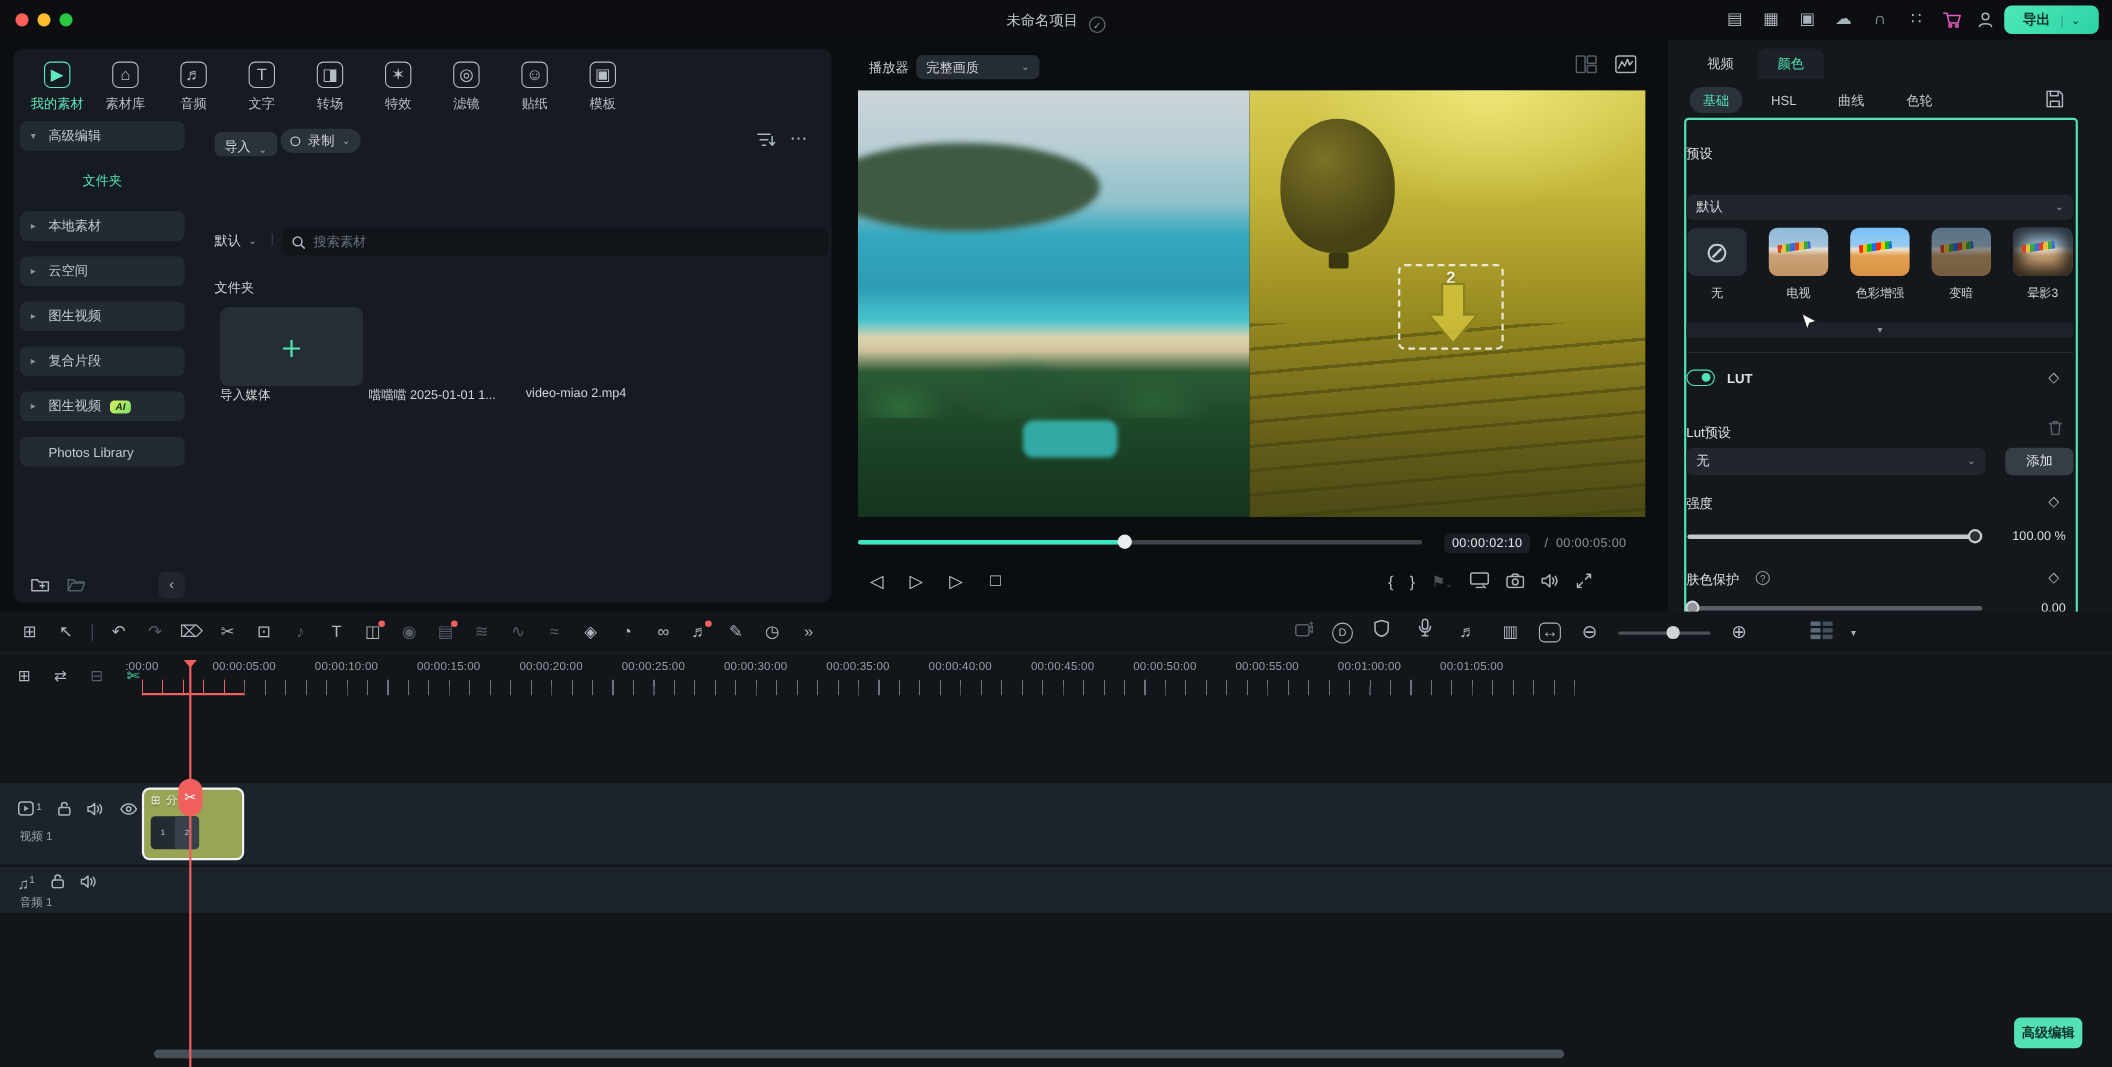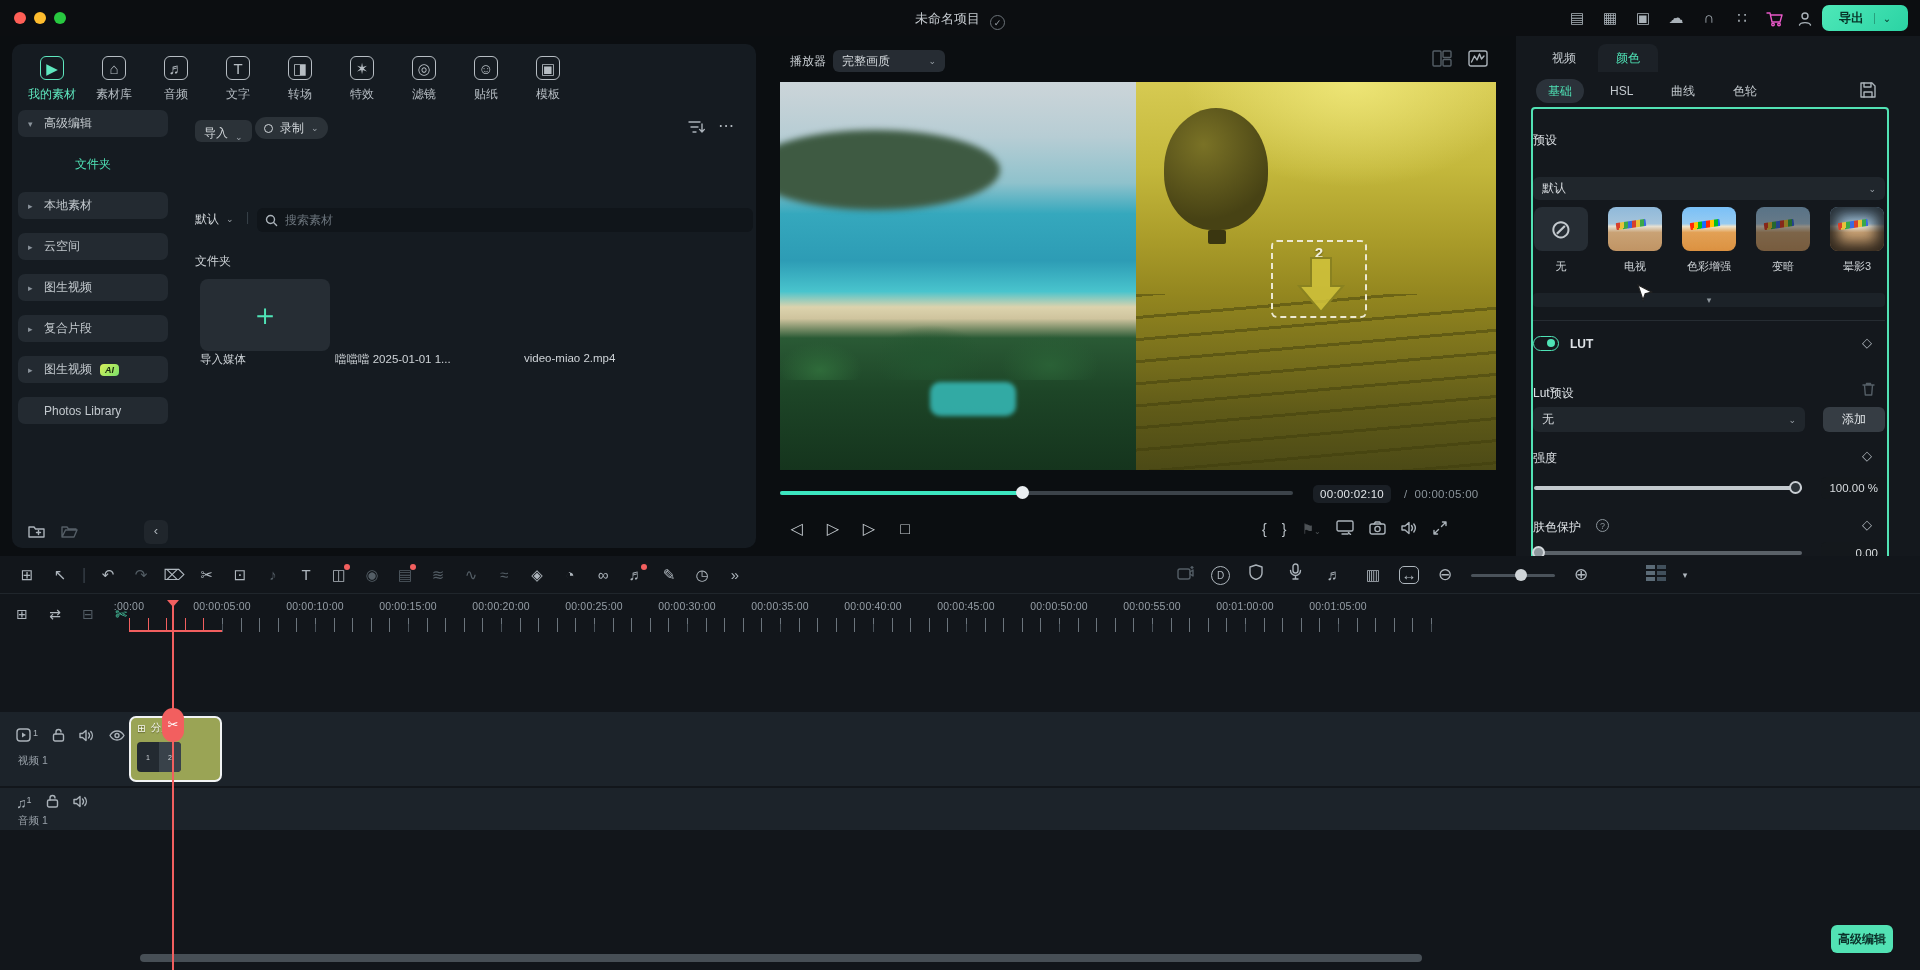--- a/index.html
+++ b/index.html
@@ -298,21 +298,21 @@
       <span>搜索素材</span>
     </div>
 
     <span class="sec-label" style="left:183px;top:209px;">文件夹</span>
 
     <div class="imp-tile">＋</div>
     <span class="mname" style="left:188px;top:308px;">导入媒体</span>
 
     <span class="mname" style="left:323px;top:308px;">噹噹噹 2025-01-01 1...</span>
 
-    <span class="mname" style="left:466px;top:308px;margin-left:46px;">video-miao 2.mp4</span>
+    <span class="mname" style="left:466px;top:308px;">video-miao 2.mp4</span>
 
     <span class="fold-ics">
       <svg class="ic" width="17" height="15" viewBox="0 0 17 15">
           <path d="M1 3h5l1.5 2H16v8H1z"></path>
           <path d="M8.5 8.5h4M10.5 6.5v4"></path>
         </svg>
       <svg class="ic dim2" width="17" height="15" viewBox="0 0 17 15">
           <path d="M1 3h5l1.5 2H15M1 3v10h12l3-7H4.5L1 13"></path>
         </svg>
     </span>

